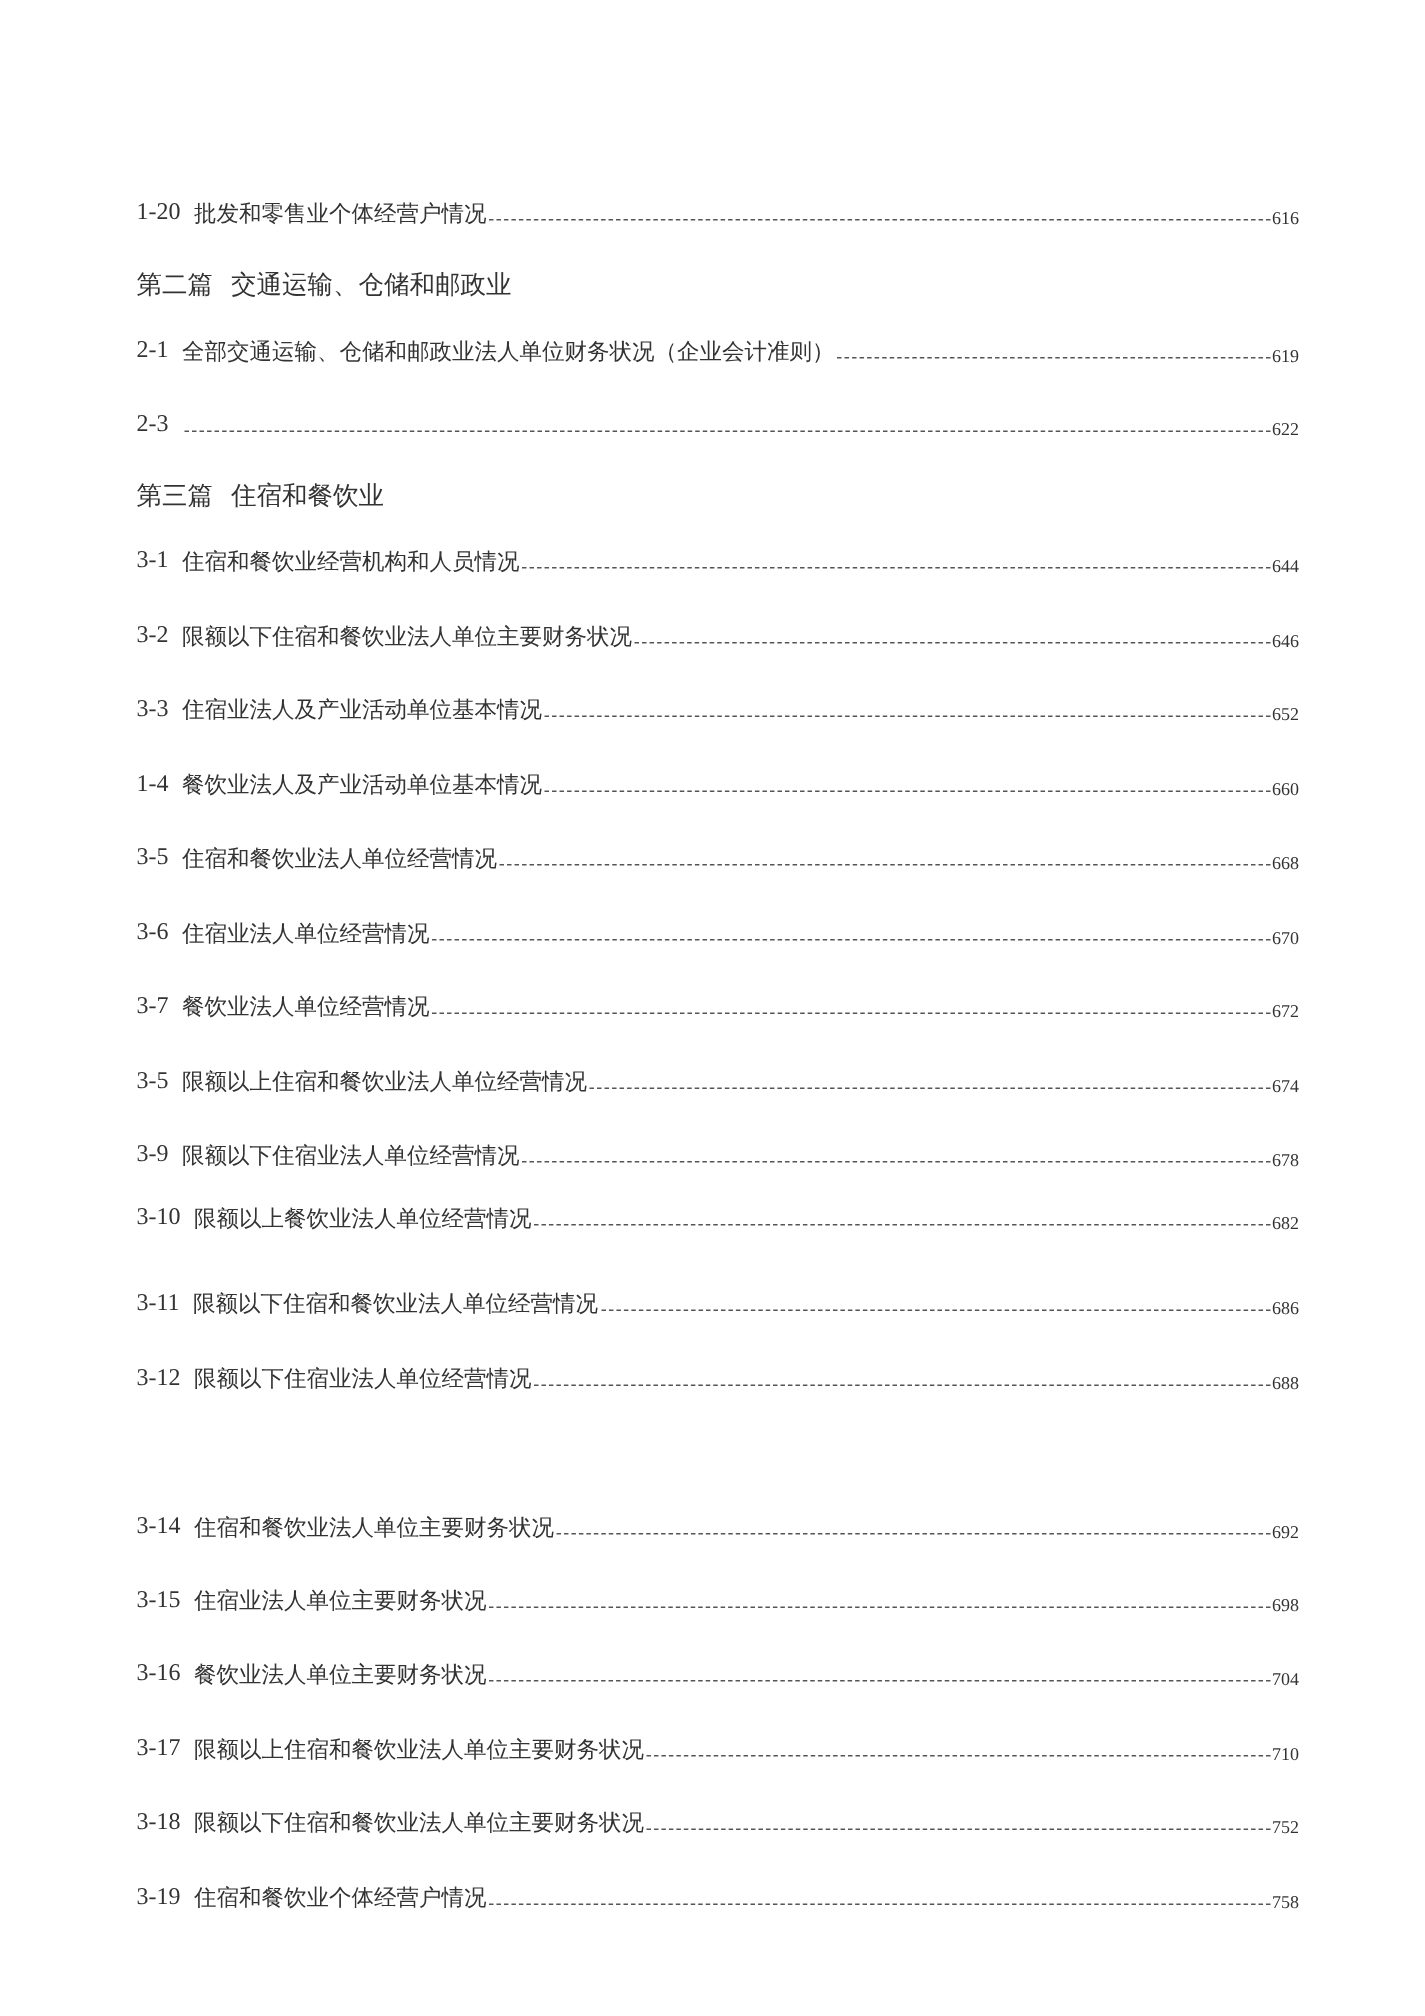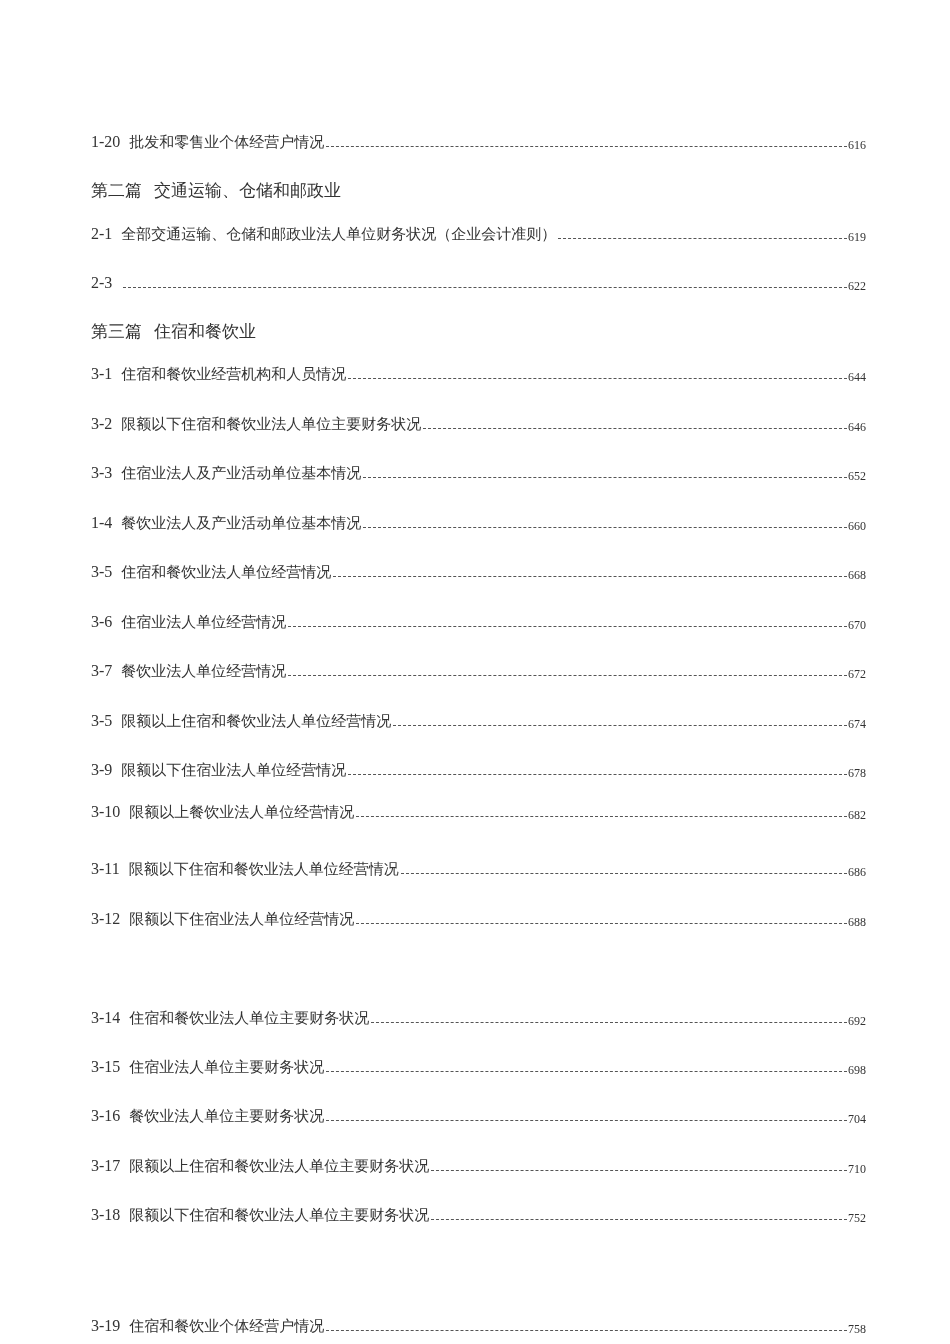--- a/index.html
+++ b/index.html
@@ -213,20 +213,20 @@
     <span class="toc-page">710</span>
   </a>
 
   <a class="toc-line" style="top:1201px">
     <span class="toc-num">3-18</span>
     <span class="toc-title">限额以下住宿和餐饮业法人单位主要财务状况</span>
     <span class="toc-leader"></span>
     <span class="toc-page">752</span>
   </a>
 
-  <a class="toc-line" style="top:1312px">
+  <a class="toc-line" style="top:1251px">
     <span class="toc-num">3-19</span>
     <span class="toc-title">住宿和餐饮业个体经营户情况</span>
     <span class="toc-leader"></span>
     <span class="toc-page">758</span>
   </a>
 
 </div>
 
 </body></html>

